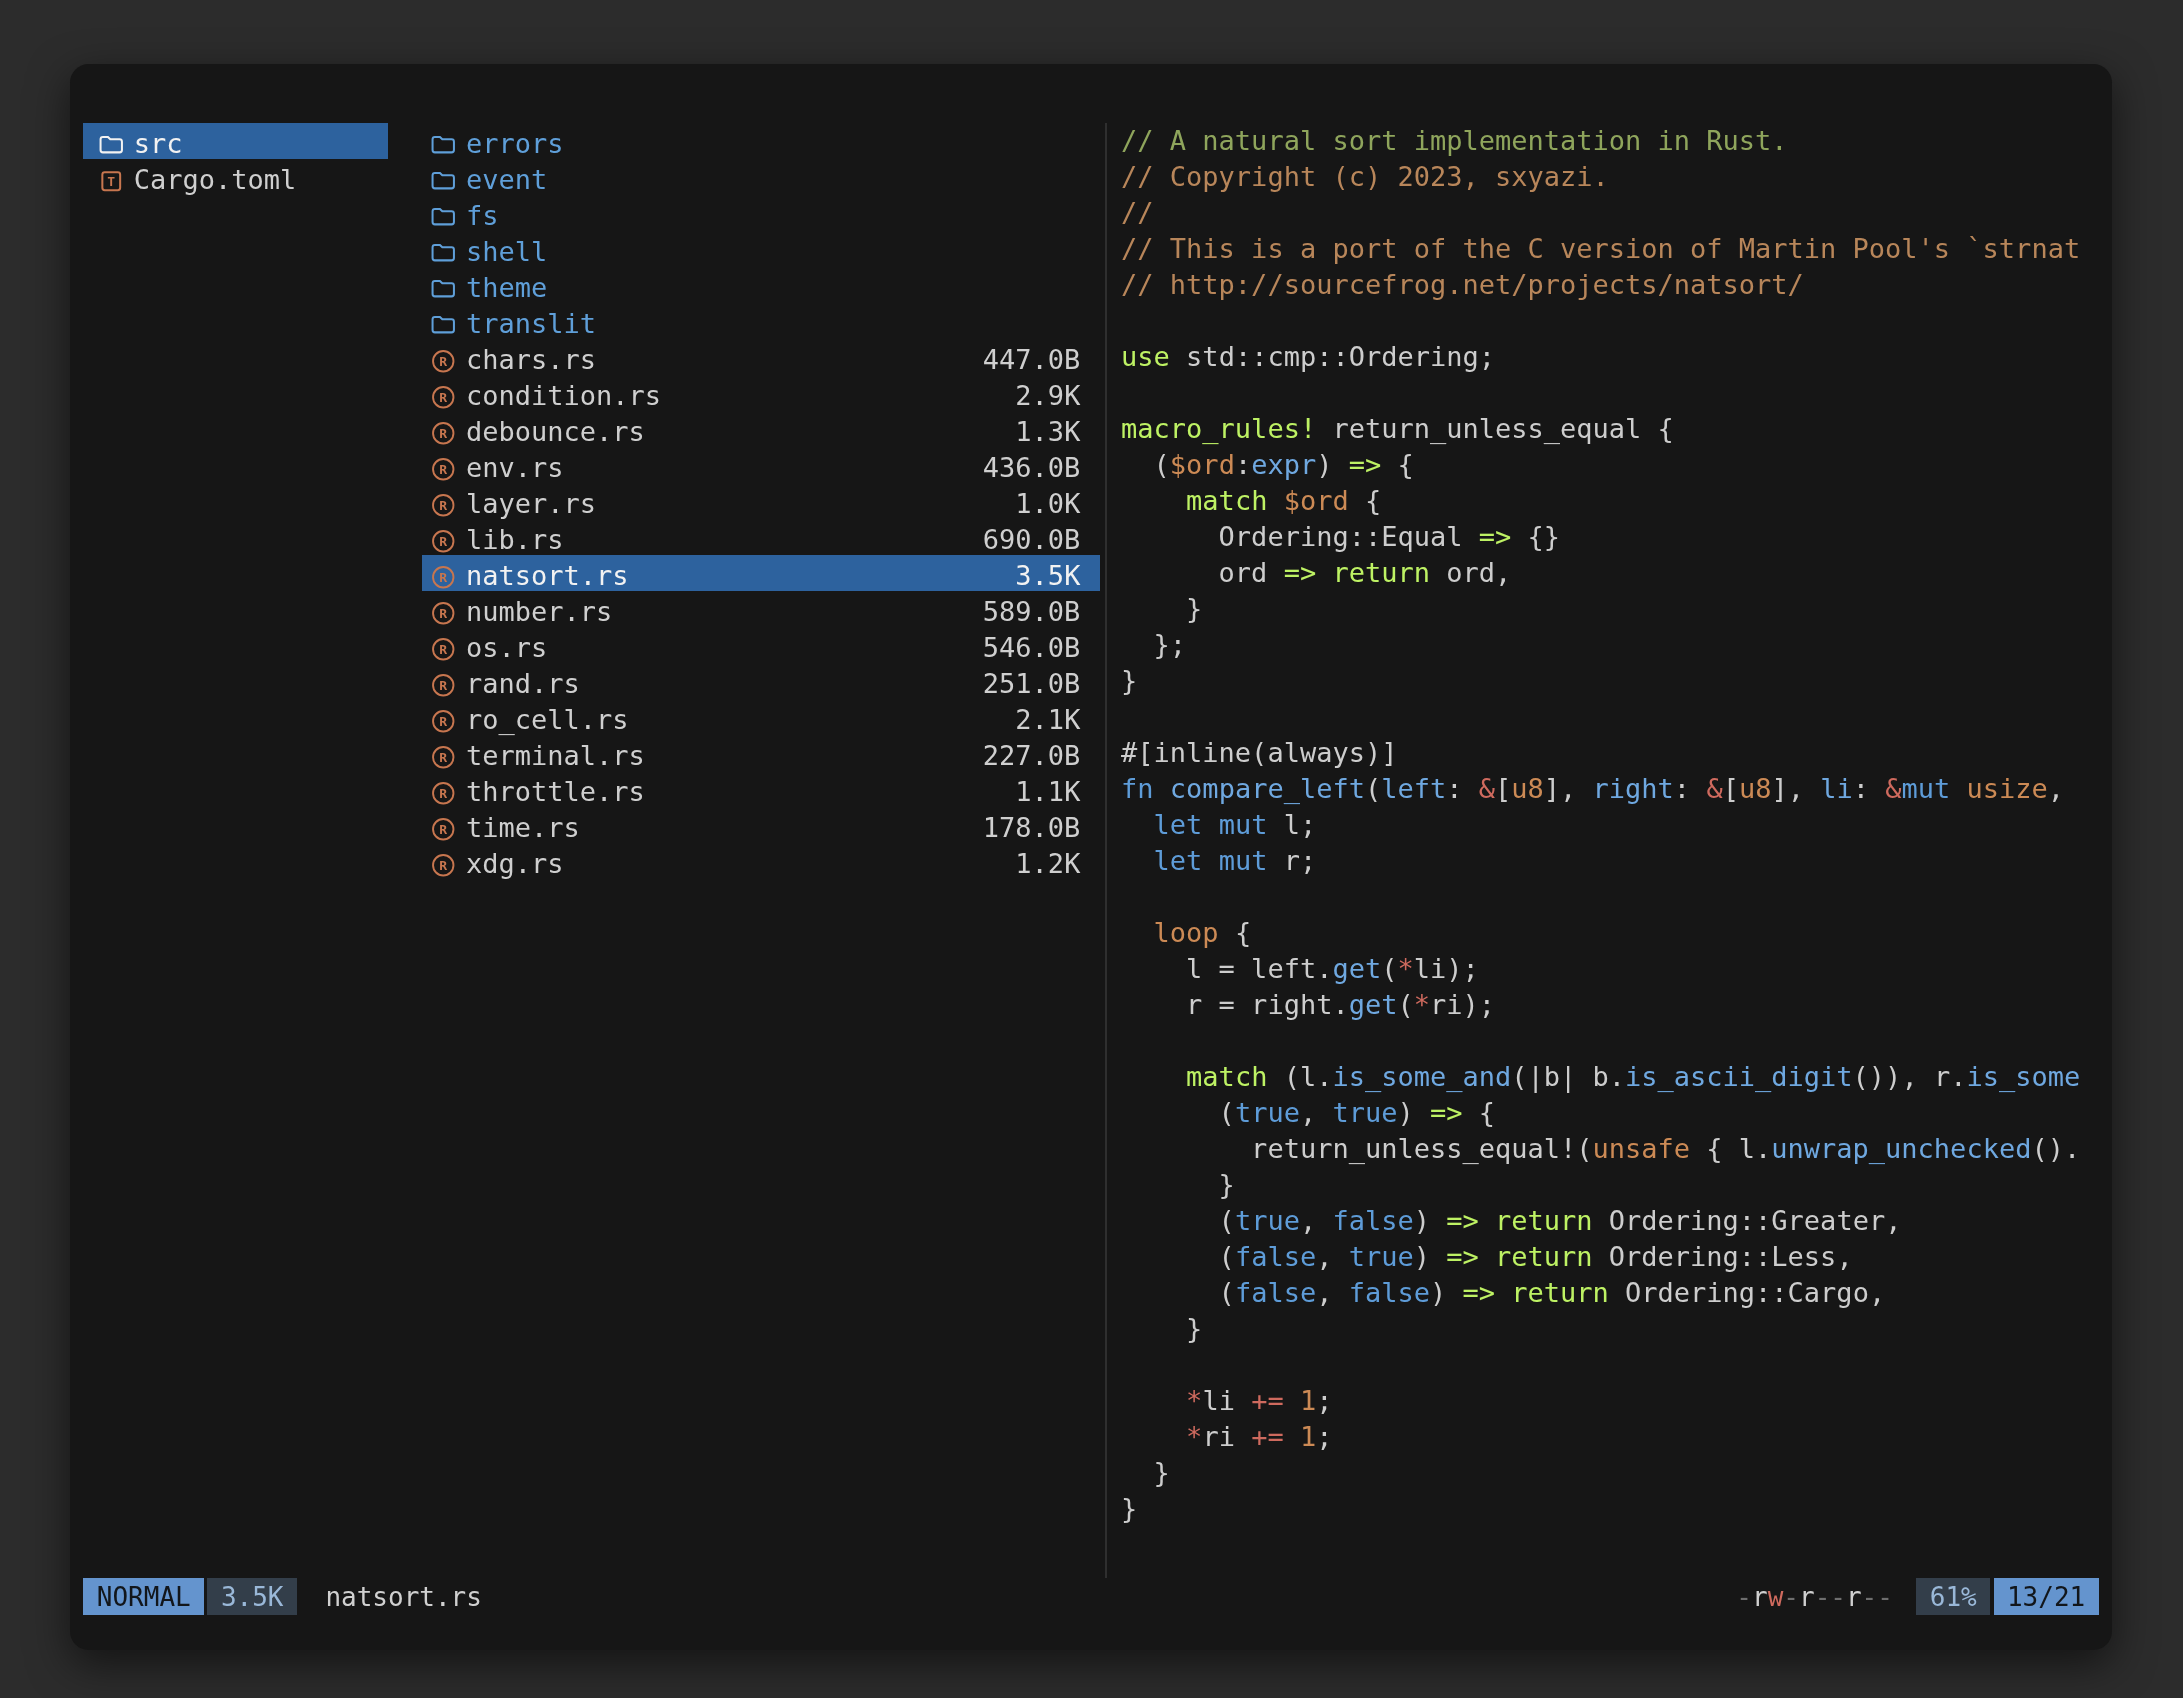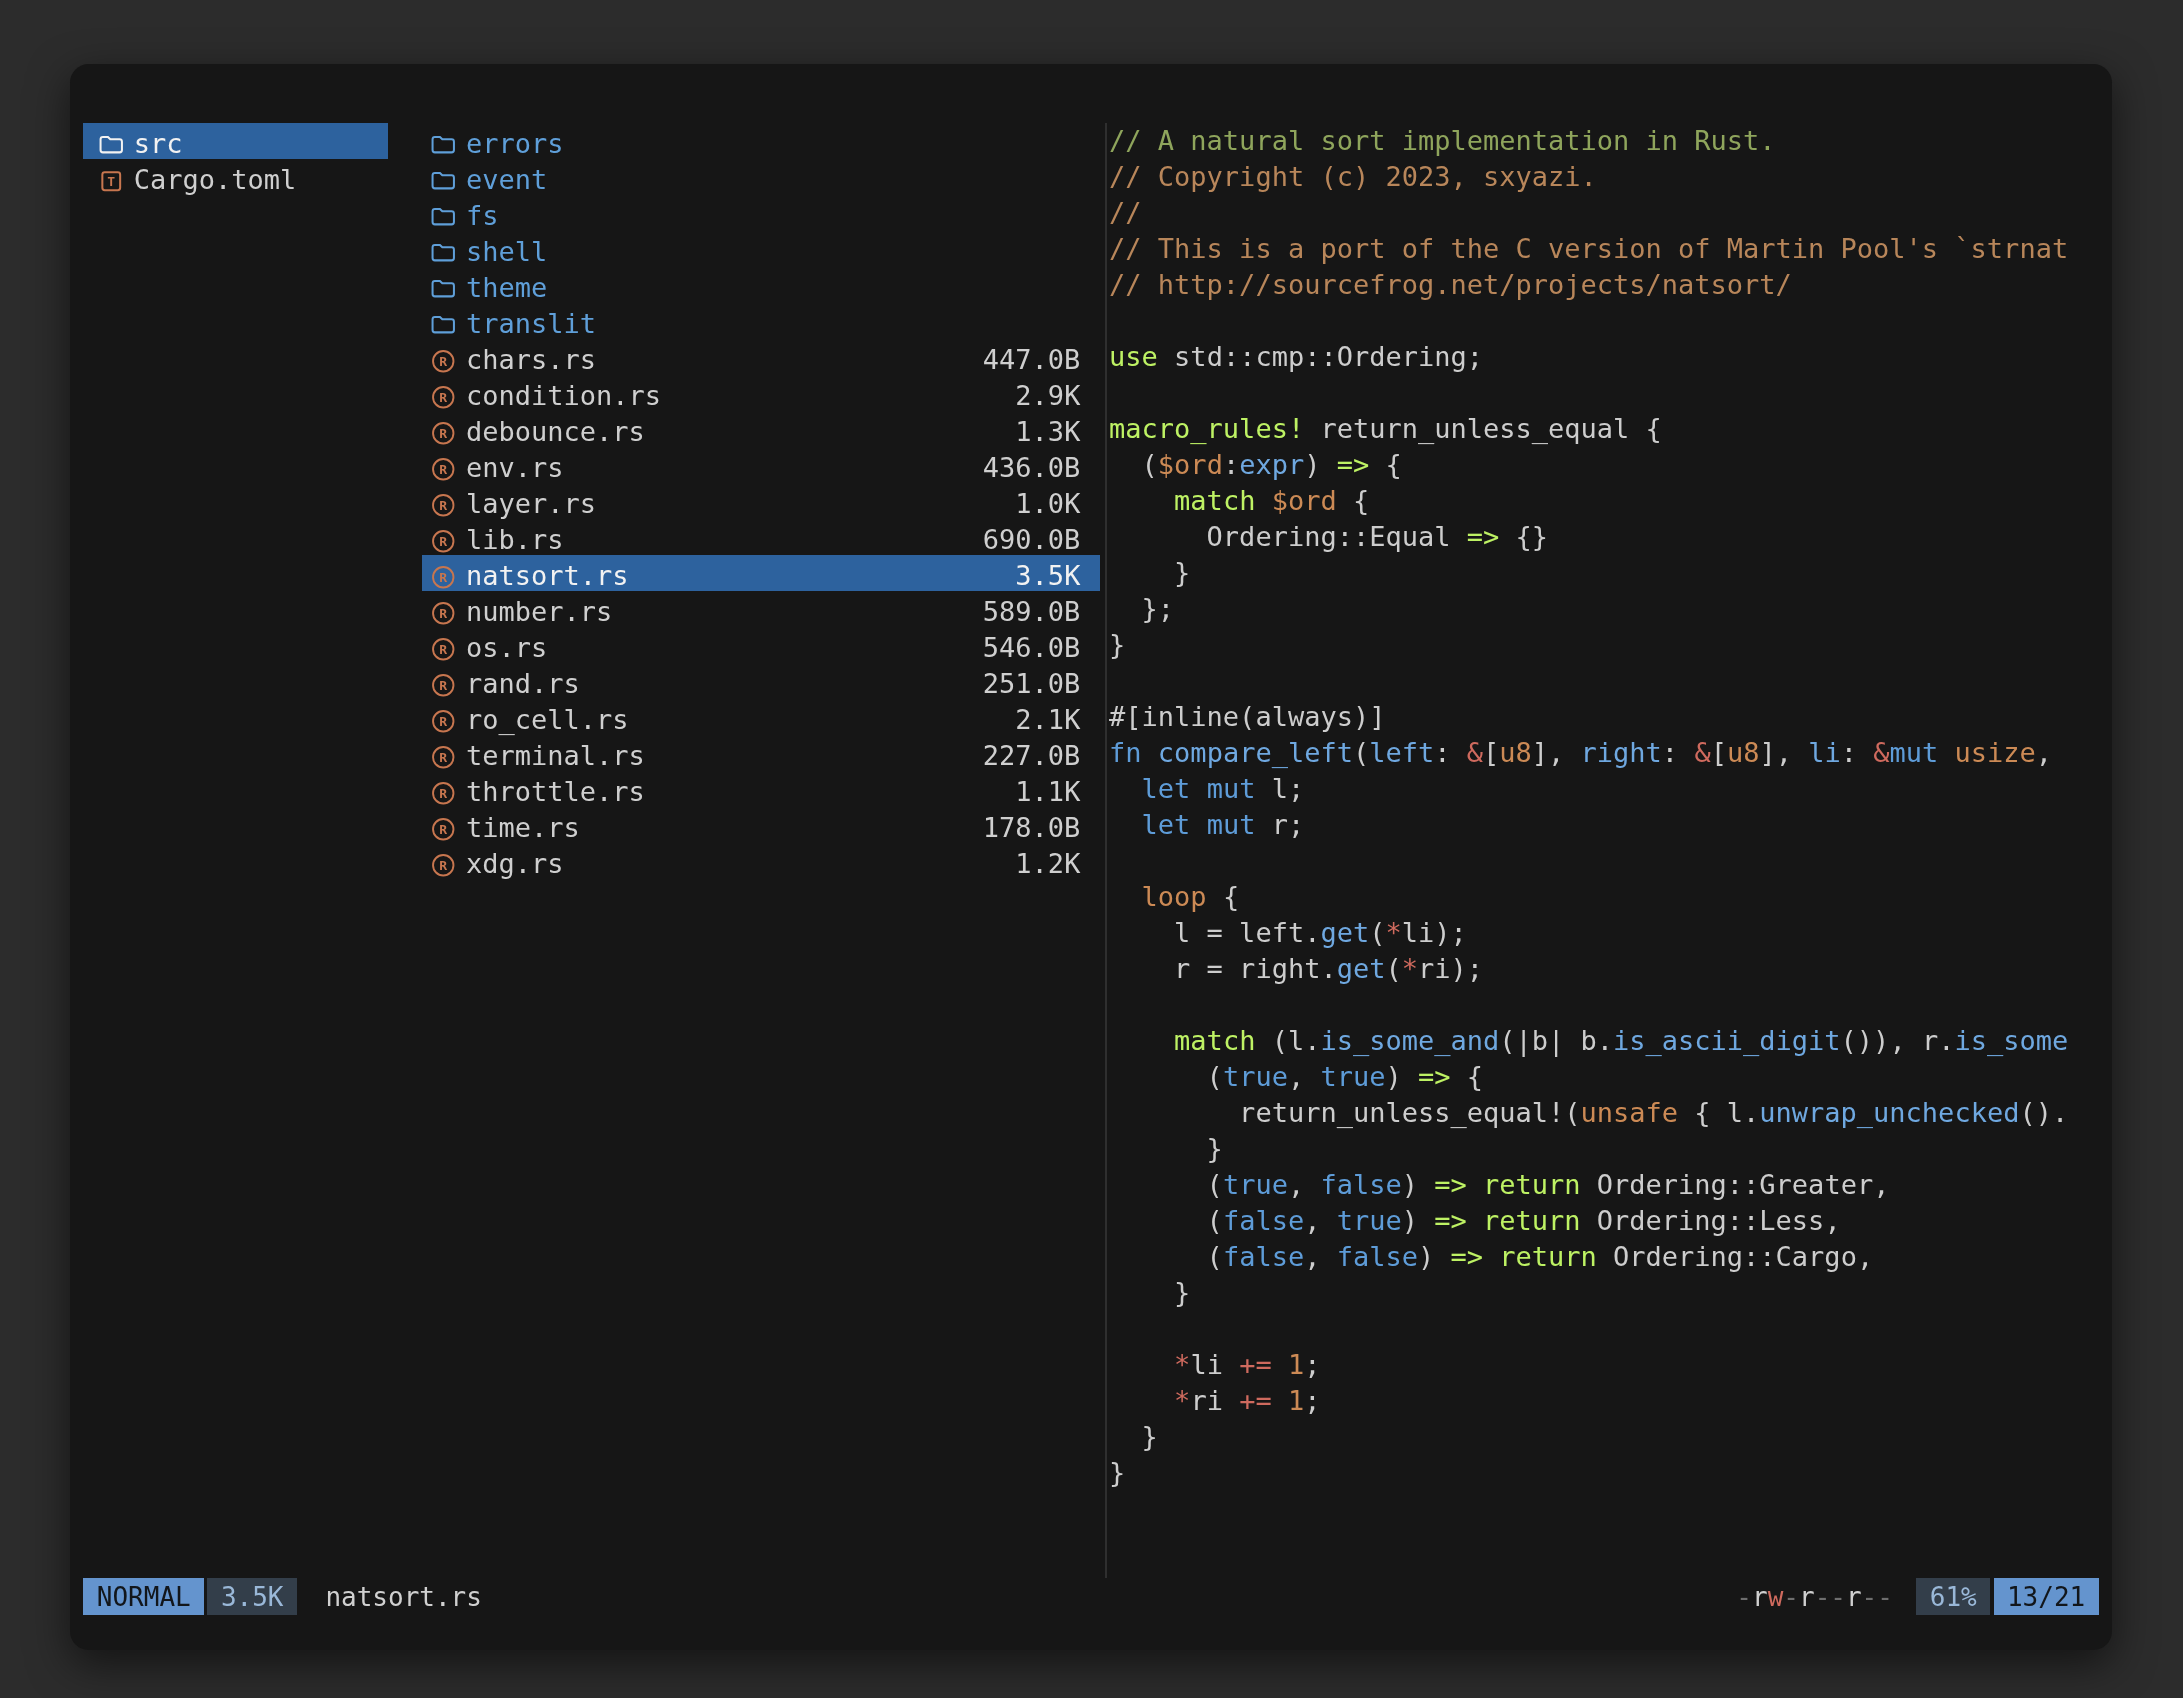--- a/index.html
+++ b/index.html
@@ -6,21 +6,21 @@
   html,body{width:2183px;height:1698px;background:#2c2c2c;overflow:hidden;
     font-family:"DejaVu Sans Mono",monospace;position:relative}
   .window{position:absolute;left:70px;top:64px;width:2042px;height:1586px;
     background:#161616;border-radius:18.5px;box-shadow:0 13.4px 42px rgba(0,0,0,.55)}
   .content{position:absolute;left:0;right:0;top:59px;bottom:72px;display:flex;
     align-items:stretch;overflow:hidden}
   .pane{font-size:27px;color:#cfcfcf}
   .pane-left{width:305px;margin-left:13.4px;flex:none;overflow:hidden}
   .pane-mid{width:678px;margin-left:34px;flex:none;overflow:hidden}
   .sep{width:1.7px;background:#2f2f2f;margin-left:5px;flex:none}
-  .pane-right{flex:1;padding-left:2px;overflow:hidden}
+  .pane-right{flex:1;padding-left:14px;overflow:hidden}
   .row{height:36px;display:flex;align-items:flex-end;padding:0 20px 0 6.7px;white-space:pre}
   .pane-left .row{padding-left:13.4px;padding-right:10px}
   .icn{width:28.5px;height:28.5px;margin-right:8.4px;flex:none}
   .icn text{font-family:"DejaVu Sans Mono",monospace}
   .sz{margin-left:auto}
   .dir{color:#5f9fd9}
   .file{color:#cfcfcf}
   .sel{background:#2d629e;color:#f2f2f2}
   .sel .icn{color:#f2f2f2}
   .file .icn{color:#c7764f}
@@ -139,20 +139,21 @@
         <div class="cl"><span class="c2">//</span></div>
         <div class="cl"><span class="c2">// This is a port of the C version of Martin Pool's `strnat</span></div>
         <div class="cl"><span class="c2">// http://sourcefrog.net/projects/natsort/</span></div>
         <div class="cl"></div>
         <div class="cl"><span class="kw">use</span><span class="df"> std::cmp::Ordering;</span></div>
         <div class="cl"></div>
         <div class="cl"><span class="kw">macro_rules!</span><span class="df"> return_unless_equal {</span></div>
         <div class="cl"><span class="df">  (</span><span class="or">$ord</span><span class="df">:</span><span class="fn">expr</span><span class="df">) </span><span class="kw">=&gt;</span><span class="df"> {</span></div>
         <div class="cl"><span class="df">    </span><span class="kw">match</span><span class="df"> </span><span class="or">$ord</span><span class="df"> {</span></div>
         <div class="cl"><span class="df">      Ordering::Equal </span><span class="kw">=&gt;</span><span class="df"> {}</span></div>
+        <div class="cl"><span class="df">      ord </span><span class="kw">=&gt;</span><span class="df"> </span><span class="kw">return</span><span class="df"> ord,</span></div>
         <div class="cl"><span class="df">    }</span></div>
         <div class="cl"><span class="df">  };</span></div>
         <div class="cl"><span class="df">}</span></div>
         <div class="cl"></div>
         <div class="cl"><span class="df">#[inline(always)]</span></div>
         <div class="cl"><span class="kb">fn</span><span class="df"> </span><span class="fn">compare_left</span><span class="df">(</span><span class="fn">left</span><span class="df">: </span><span class="op">&amp;</span><span class="df">[</span><span class="or">u8</span><span class="df">], </span><span class="fn">right</span><span class="df">: </span><span class="op">&amp;</span><span class="df">[</span><span class="or">u8</span><span class="df">], </span><span class="fn">li</span><span class="df">: </span><span class="op">&amp;</span><span class="kb">mut</span><span class="df"> </span><span class="or">usize</span><span class="df">,</span></div>
         <div class="cl"><span class="df">  </span><span class="kb">let</span><span class="df"> </span><span class="kb">mut</span><span class="df"> l;</span></div>
         <div class="cl"><span class="df">  </span><span class="kb">let</span><span class="df"> </span><span class="kb">mut</span><span class="df"> r;</span></div>
         <div class="cl"></div>
         <div class="cl"><span class="df">  </span><span class="or">loop</span><span class="df"> {</span></div>

